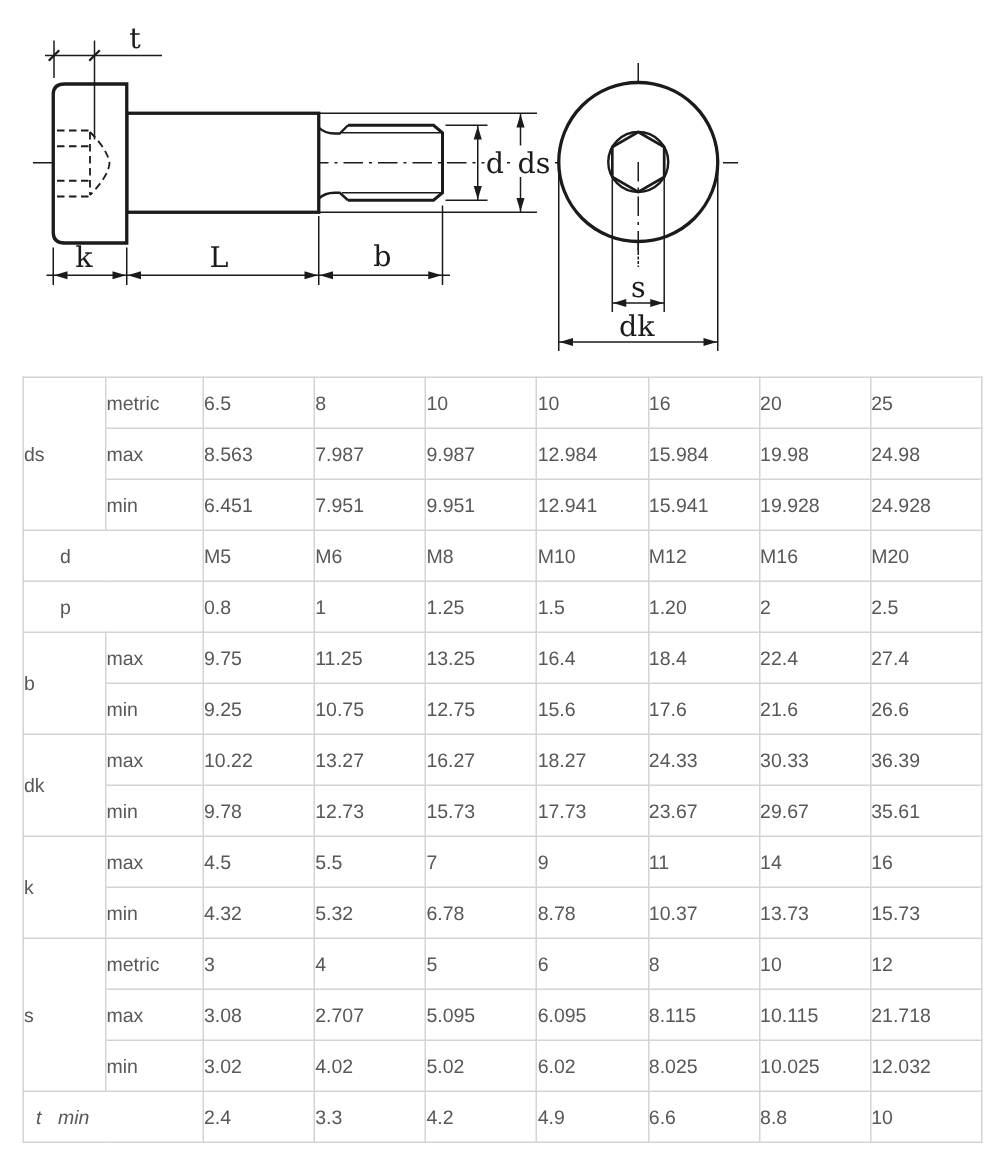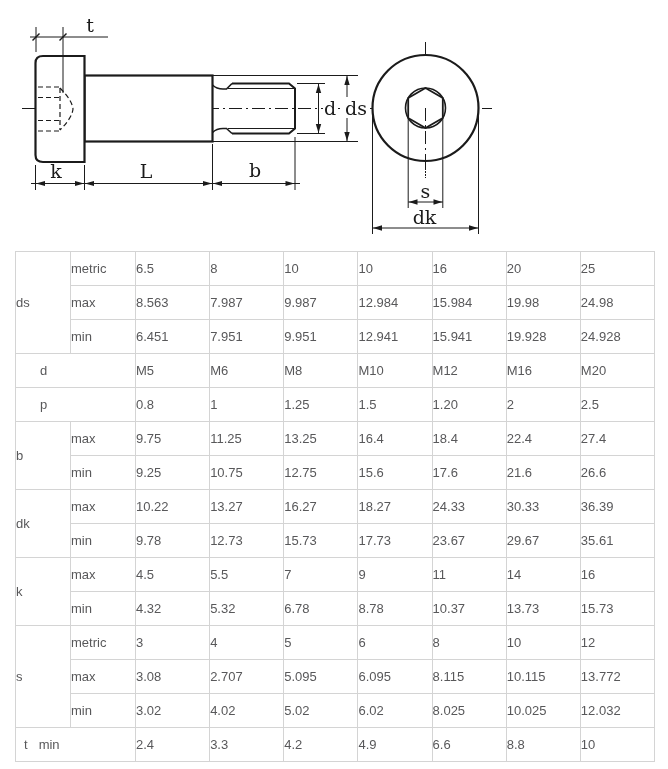--- a/index.html
+++ b/index.html
@@ -6,21 +6,21 @@
   #page{position:relative;width:668px;height:769px;background:#ffffff;overflow:hidden;
         font-family:"Liberation Sans",sans-serif;}
   #drawing{position:absolute;left:0;top:0;}
   .dimtext{font-family:"DejaVu Serif",serif;font-size:19px;fill:#1b1b1b;}
   table.spec{position:absolute;left:15px;top:251px;width:640px;border-collapse:collapse;
              table-layout:fixed;font-size:13px;color:#58585a;}
   table.spec td{border:1px solid #d4d4d4;height:33px;padding:0;vertical-align:middle;
                 background:#ffffff;white-space:nowrap;overflow:hidden;}
   td.lbl{padding-left:12px;}
   td.lbl.merged{padding-left:24px;}
-  td.lbl.tmin{padding-left:8px;}
+  td.lbl.tmin{padding-left:8px;font-style:italic;}
   td.sub{padding-left:12px;}
   td.val{padding-left:13px;}
   .subgap{margin-left:11px;}
 </style>
 </head>
 <body>
 
 <div id="page">
 
   <svg id="drawing" width="668" height="245" viewBox="0 0 668 245">
@@ -268,21 +268,21 @@
           <td class="val">12</td>
         </tr>
         <tr>
           <td class="sub">max</td>
           <td class="val">3.08</td>
           <td class="val">2.707</td>
           <td class="val">5.095</td>
           <td class="val">6.095</td>
           <td class="val">8.115</td>
           <td class="val">10.115</td>
-          <td class="val">13.772</td>
+          <td class="val">21.718</td>
         </tr>
         <tr>
           <td class="sub">min</td>
           <td class="val">3.02</td>
           <td class="val">4.02</td>
           <td class="val">5.02</td>
           <td class="val">6.02</td>
           <td class="val">8.025</td>
           <td class="val">10.025</td>
           <td class="val">12.032</td>

